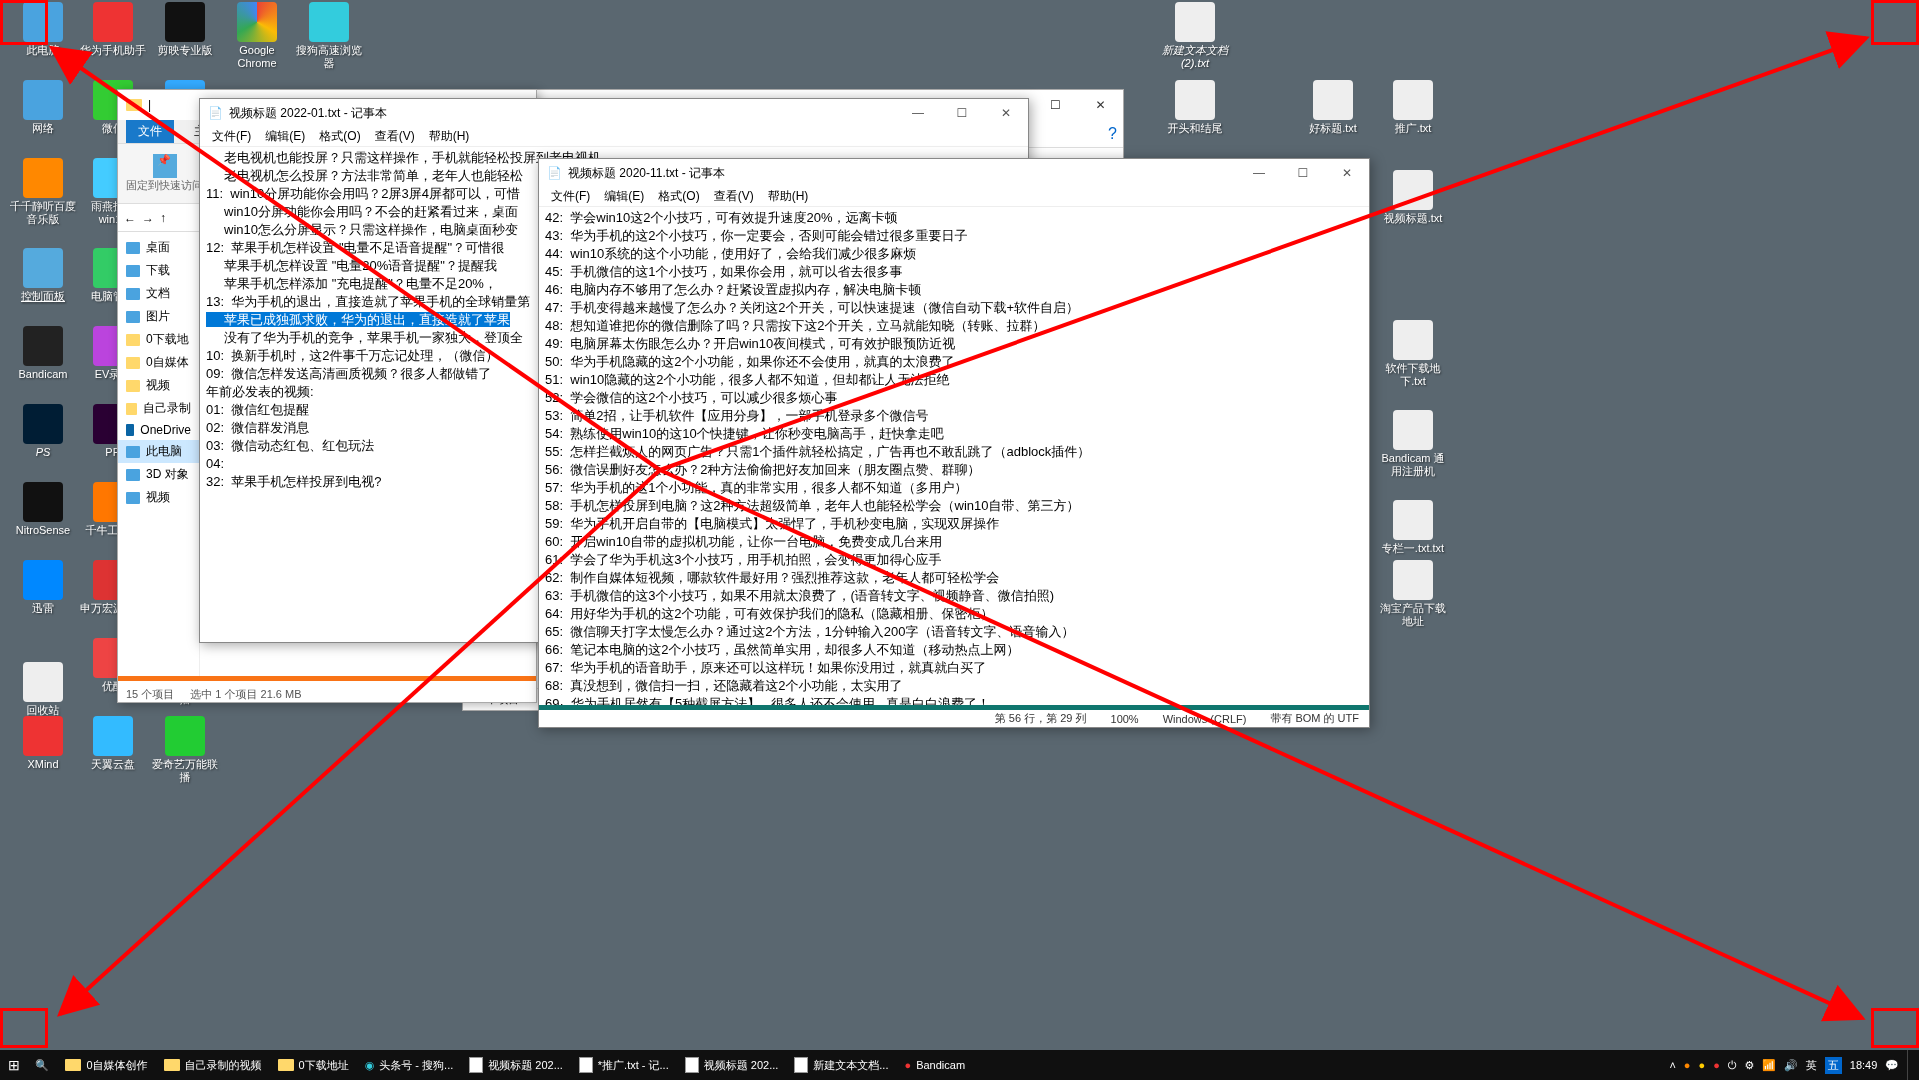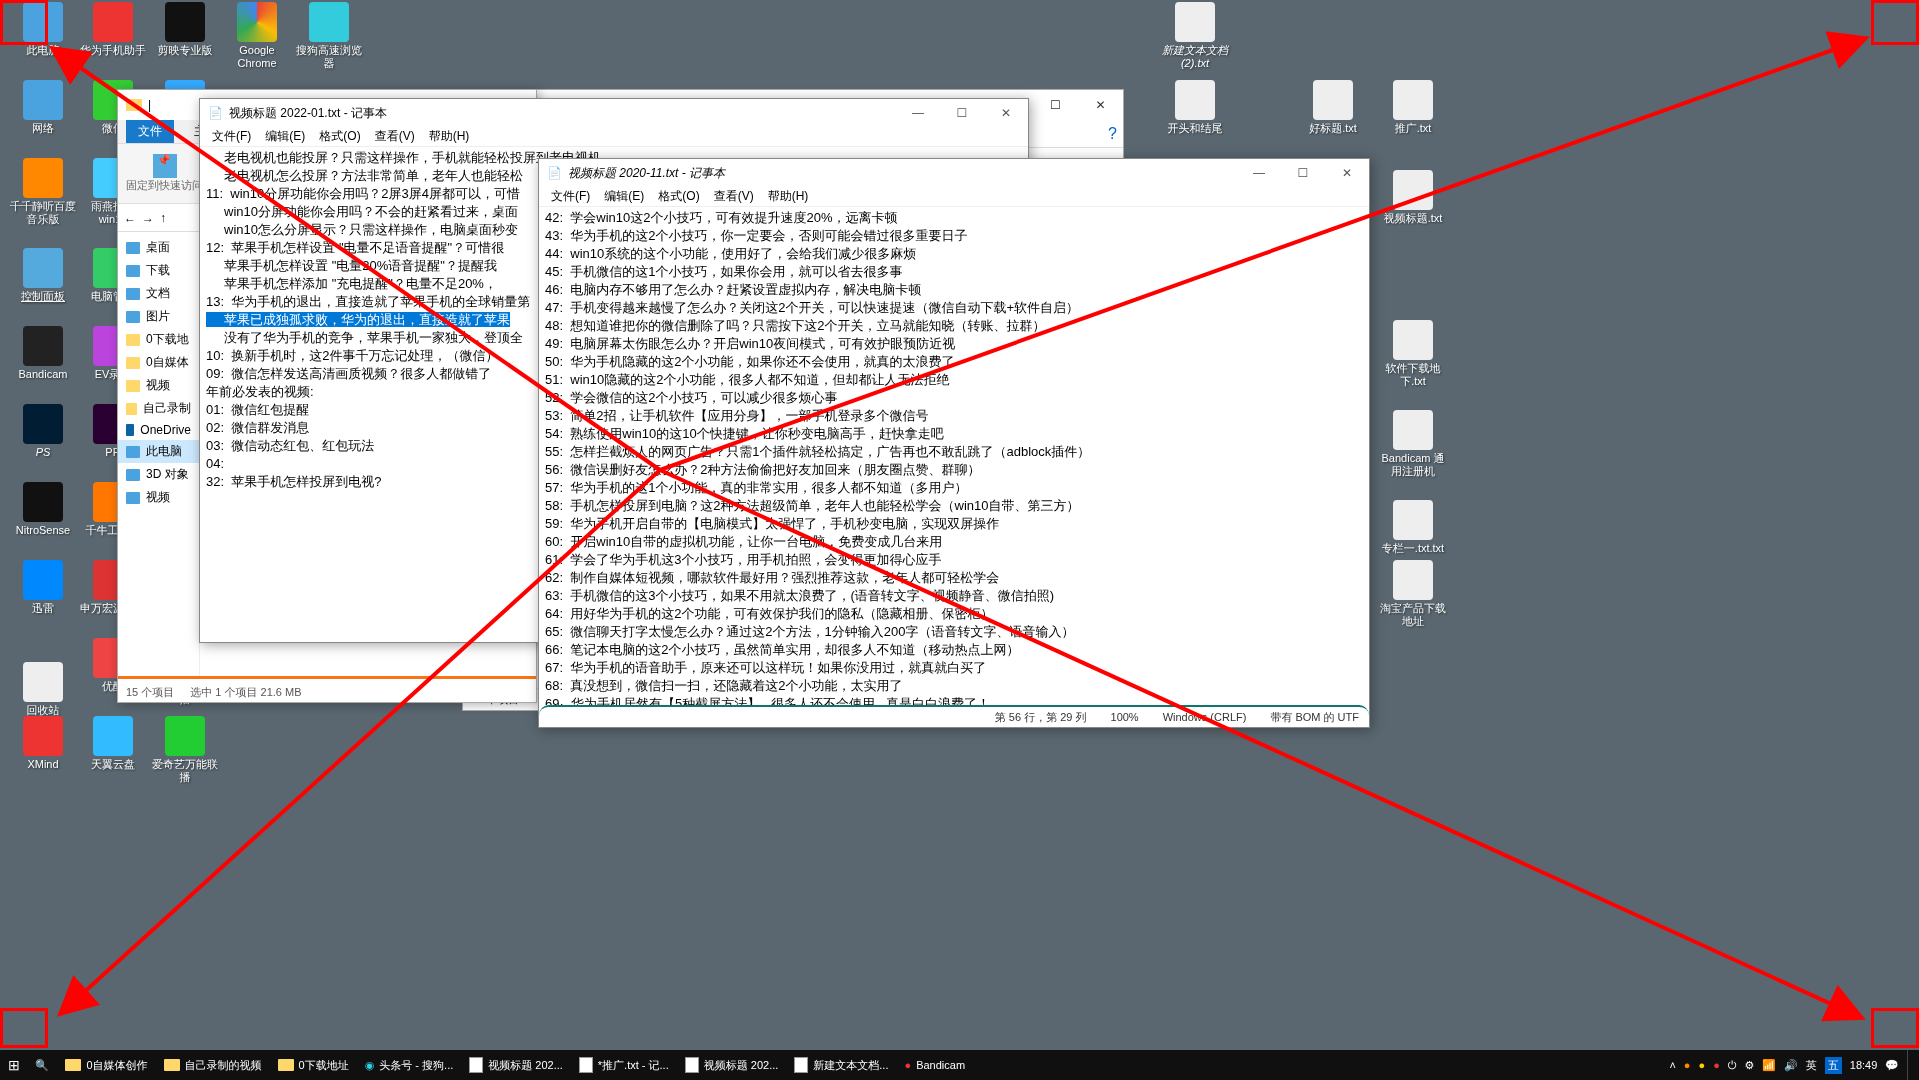--- a/index.html
+++ b/index.html
@@ -23,33 +23,33 @@
 .exp-tabs .tab-file { background: #1979ca; color: #fff; padding: 3px 12px; }
 .exp-tabs .tab { padding: 3px 8px; }
 .exp-ribbon { height: 60px; background: #f5f5f5; border-bottom: 1px solid #ddd; display: flex; align-items: center; padding: 4px 8px; gap: 12px; font-size: 11px; }
 .exp-ribbon .rbtn { text-align: center; color: #666; }
 .exp-nav { height: 28px; border-bottom: 1px solid #ddd; display: flex; align-items: center; padding: 0 6px; font-size: 12px; gap: 6px; }
 .exp-body { display: flex; height: calc(100% - 168px); }
 .exp-side { width: 82px; background: #fff; border-right: 1px solid #eee; font-size: 12px; padding: 4px 0; overflow: hidden; }
 .exp-side .sitem { padding: 3px 8px; display: flex; align-items: center; gap: 6px; white-space: nowrap; }
 .exp-side .sitem.sel { background: #cce8ff; }
 .exp-main { flex: 1; }
-.exp-status { height: 24px; border-top: 3px solid #f97316; font-size: 11px; display: flex; align-items: center; padding: 13px 8px; color: #555; gap: 16px; }
+.exp-status { height: 24px; border-top: 5px solid #f97316; font-size: 11px; display: flex; align-items: center; padding: 13px 8px; color: #555; gap: 16px; }
 
 
 .notepad { position: absolute; background: #fff; border: 1px solid #888; box-shadow: 2px 2px 12px rgba(0,0,0,0.35); display: flex; flex-direction: column; }
 .np-title { height: 28px; display: flex; align-items: center; padding-left: 8px; font-size: 12px; background: #fff; }
 .np-title .nptxt { flex: 1; }
 .np-title .wincontrols { display: flex; }
 .np-title .wc { width: 44px; height: 28px; display: flex; align-items: center; justify-content: center; color: #555; }
 .np-menu { height: 20px; display: flex; align-items: center; gap: 2px; padding-left: 6px; font-size: 12px; border-bottom: 1px solid #eee; }
 .np-menu span { padding: 0 6px; }
 .np-body { flex: 1; overflow: hidden; padding: 2px 6px; font-size: 13px; line-height: 18px; white-space: pre; font-family: "Microsoft YaHei", monospace; }
 .np-body .sel { background: #0078d7; color: #fff; }
-.np-status { height: 22px; border-top: 2px solid #0f766e; font-size: 11px; display: flex; align-items: center; justify-content: flex-end; gap: 24px; padding: 8px 10px; color: #333; border-radius: 10px; }
+.np-status { height: 22px; border-top: 5px solid #0f766e; font-size: 11px; display: flex; align-items: center; justify-content: flex-end; gap: 24px; padding: 8px 10px; color: #333; }
 
 
 .sub-exp { position: absolute; left: 462px; top: 89px; width: 662px; height: 622px; background: #fff; border: 1px solid #aaa; }
 .sub-exp .exp-title { justify-content: flex-end; }
 .sub-exp .body { height: calc(100% - 80px); }
 .sub-exp .status { height: 22px; border-top: 1px solid #ddd; font-size: 11px; padding-left: 8px; display: flex; align-items: center; }
 
 
 .taskbar { position: absolute; bottom: 0; left: 0; width: 100%; height: 30px; background: #101010; display: flex; align-items: center; color: #fff; font-size: 11px; }
 .taskbar .tbtn { height: 30px; display: flex; align-items: center; padding: 0 8px; gap: 5px; }
@@ -330,21 +330,21 @@
       <span>格式(O)</span>
       <span>查看(V)</span>
       <span>帮助(H)</span>
     </div>
   <div class="np-body" id="np1body"><div>     老电视机也能投屏？只需这样操作，手机就能轻松投屏到老电视机</div><div>     老电视机怎么投屏？方法非常简单，老年人也能轻松</div><div>11:  win10分屏功能你会用吗？2屏3屏4屏都可以，可惜</div><div>     win10分屏功能你会用吗？不会的赶紧看过来，桌面</div><div>     win10怎么分屏显示？只需这样操作，电脑桌面秒变</div><div>12:  苹果手机怎样设置 "电量不足语音提醒"？可惜很</div><div>     苹果手机怎样设置 "电量20%语音提醒"？提醒我</div><div>     苹果手机怎样添加 "充电提醒"？电量不足20%，</div><div></div><div>13:  华为手机的退出，直接造就了苹果手机的全球销量第</div><div><span class="sel">     苹果已成独孤求败，华为的退出，直接造就了苹果</span></div><div>     没有了华为手机的竞争，苹果手机一家独大，登顶全</div><div></div><div>10:  换新手机时，这2件事千万忘记处理，（微信）</div><div>09:  微信怎样发送高清画质视频？很多人都做错了</div><div></div><div>年前必发表的视频:</div><div>01:  微信红包提醒</div><div>02:  微信群发消息</div><div>03:  微信动态红包、红包玩法</div><div>04:</div><div></div><div>32:  苹果手机怎样投屏到电视?</div></div>
 </div>
 
 <div class="notepad" style="left:538px;top:158px;width:832px;height:570px;">
   <div class="np-title">
     <span>📄</span>
-    <span class="nptxt" style="margin-left:6px;font-style:italic;">视频标题 2020-11.txt - 记事本</span>
+    <span class="nptxt" style="margin-left:6px;">视频标题 2020-11.txt - 记事本</span>
     <div class="wincontrols">
       <div class="wc">—</div>
       <div class="wc">☐</div>
       <div class="wc">✕</div>
     </div>
   </div>
   <div class="np-menu" id="np2menu">
       <span>文件(F)</span>
       <span>编辑(E)</span>
       <span>格式(O)</span>

